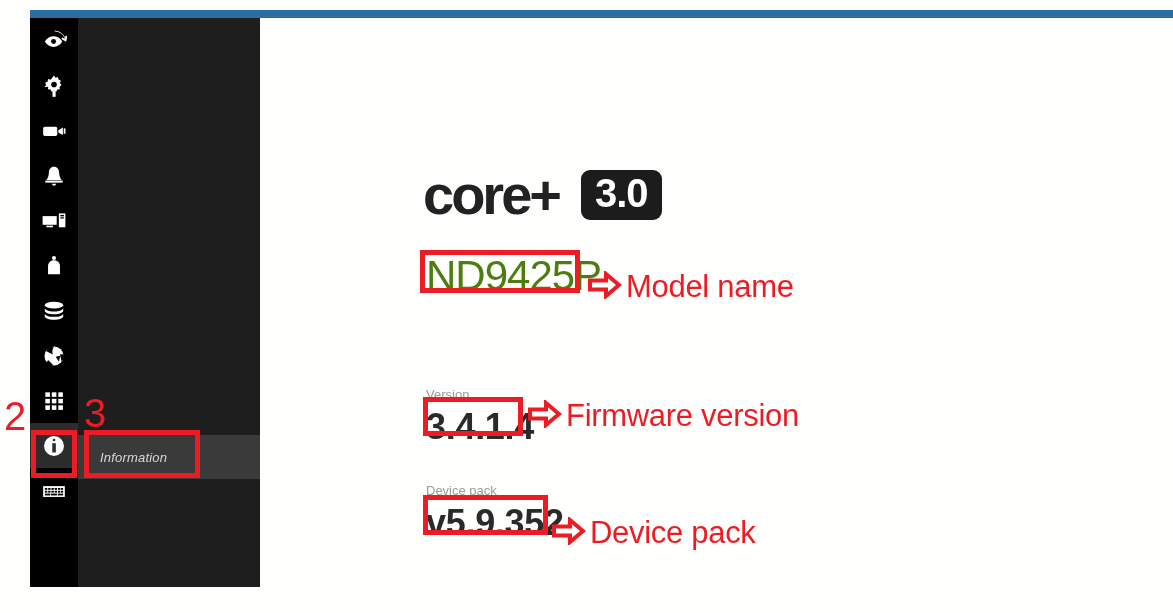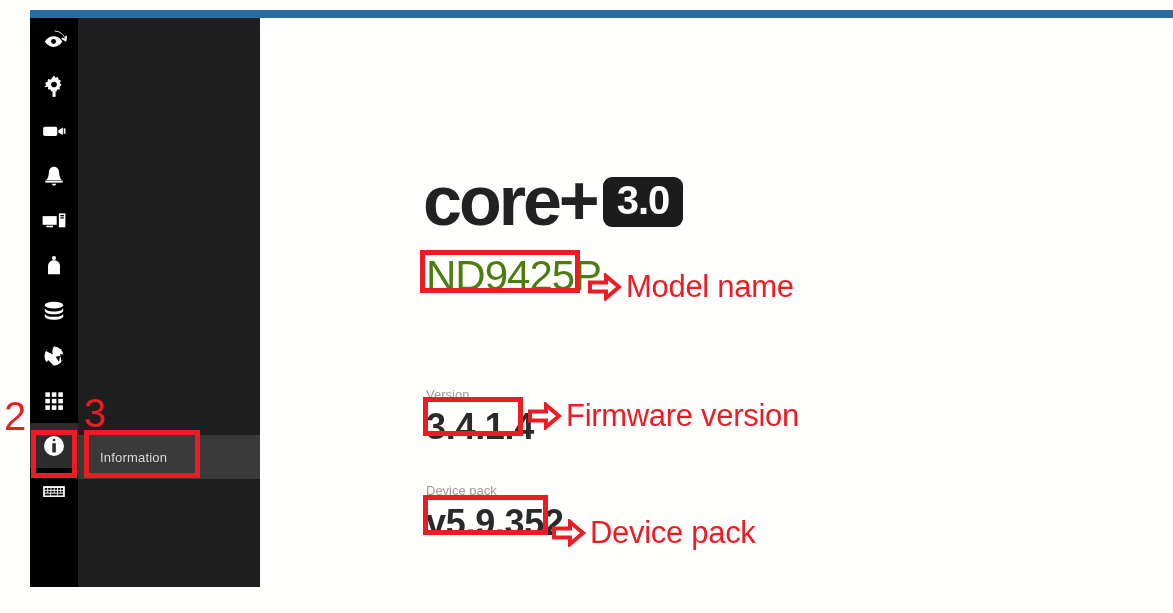--- a/index.html
+++ b/index.html
@@ -75,20 +75,21 @@
     position: absolute;
     left: 0;
     width: 182px;
     height: 44px;
     display: flex;
     align-items: center;
     box-sizing: border-box;
   }
   .sub-item.selected {
     background: #3a3a3a;
+    font-style: italic;
   }
   .sub-item-label {
     padding-left: 22px;
     font-size: 13px;
     color: #d8d8d8;
     letter-spacing: .2px;
     white-space: nowrap;
   }
 
   
@@ -103,28 +104,28 @@
 
   .logo-row {
     position: absolute;
     left: 163px;
     top: 152px;
     display: flex;
     align-items: center;
   }
   .logo-word {
     font-family: "Liberation Sans", sans-serif;
-    font-size: 70px;
+    font-size: 56px;
     font-weight: bold;
     letter-spacing: -3px;
     color: #222222;
     line-height: .9;
   }
   .logo-badge {
-    margin-left: 6px;
+    margin-left: 22px;
     background: #1c1c1c;
     color: #ffffff;
     border-radius: 9px;
     font-size: 40px;
     font-weight: bold;
     padding: 2px 14px 6px 14px;
     line-height: 1.05;
     letter-spacing: -1px;
   }
 
@@ -169,21 +170,20 @@
     position: absolute;
     color: #ed1c24;
     font-size: 40px;
     line-height: 1;
     font-weight: normal;
     pointer-events: none;
   }
   .ann-callout {
     position: absolute;
     display: flex;
-    align-items: center;
     pointer-events: none;
     white-space: nowrap;
   }
   .ann-arrow {
     color: #ed1c24;
     font-size: 34px;
     line-height: 1;
     margin-right: 4px;
   }
   .ann-arrow svg { display: block; }

